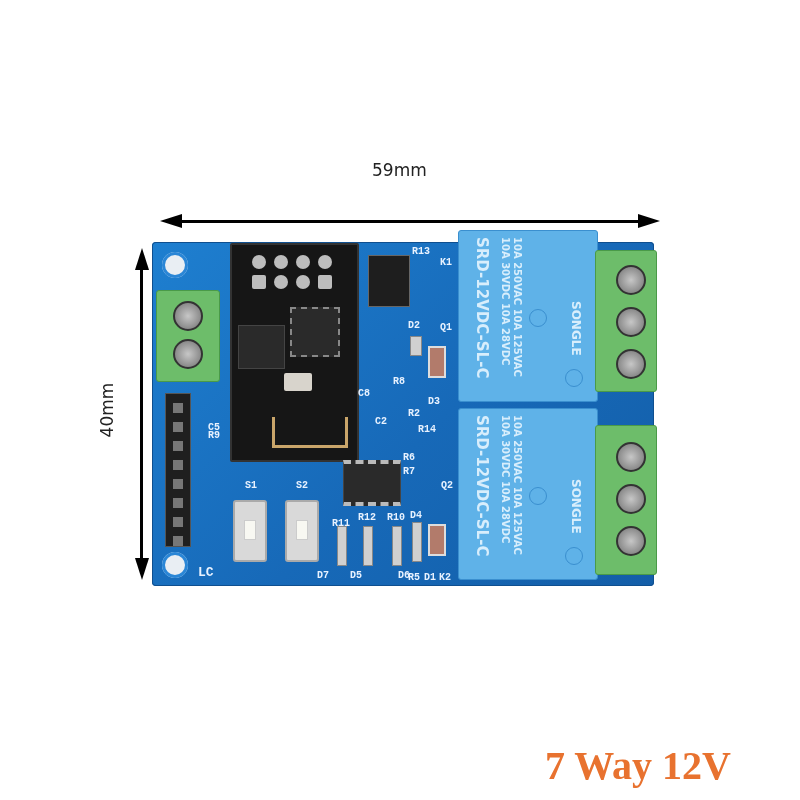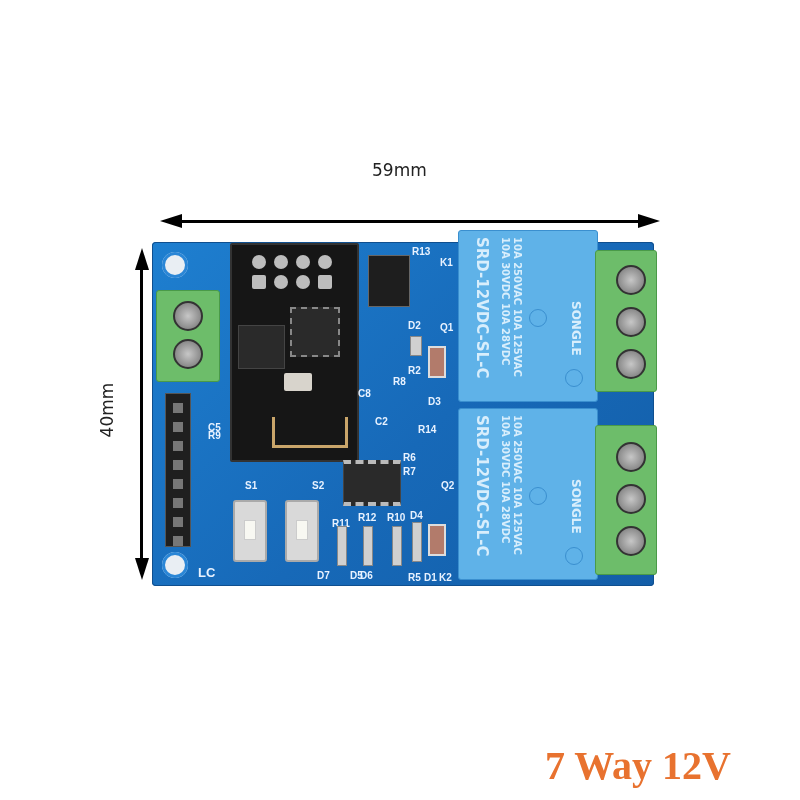--- a/index.html
+++ b/index.html
@@ -6,21 +6,21 @@
   body { width:800px; height:800px; background:#ffffff; position:relative; overflow:hidden; font-family:"Liberation Sans", sans-serif; }
   .abs { position:absolute; }
   
   .dim-text { color:#222; font-family:"DejaVu Sans", sans-serif; font-size:17px; }
   .hline { background:#000; height:3px; }
   .vline { background:#000; width:3px; }
   
   .pcb { left:152px; top:242px; width:502px; height:344px; background:#1a6fbe; border-radius:4px;
          background: linear-gradient(135deg,#1e7fd0 0%,#1769b8 55%,#135ea8 100%); box-shadow:0 0 0 1px #0f4f8f inset; }
   .hole { width:26px; height:26px; border-radius:50%; background:#e9eef3; box-shadow:0 0 0 3px #2a86d6 inset; }
-  .silk { color:#e8f2ff; font-size:10px; font-family:Liberation Sans, sans-serif; font-weight:bold; }
+  .silk { color:#e8f2ff; font-size:10px; font-family:Liberation Mono, monospace; font-weight:bold; }
   .module { left:230px; top:243px; width:125px; height:215px; background:#161616; border:2px solid #333; border-radius:2px; }
   .pin { width:14px; height:14px; border-radius:50%; background:#bdbdbd; }
   .chip { background:#2a2a2a; border:1px solid #444; }
   .antenna { border:3px solid #c9a56a; border-top:none; }
   .relay { background:#5fb2e8; border:1px solid #3a8fcf; border-radius:3px; }
   .relay-text { color:#d8eefc; font-family:"DejaVu Sans", sans-serif; font-weight:bold; white-space:nowrap; transform-origin:left top; }
   .term { background:#6dbd6a; border:1px solid #4a9a48; border-radius:3px; }
   .screw { width:26px; height:26px; border-radius:50%; background:radial-gradient(circle,#c7c7c7 0%,#8a8a8a 70%,#555 100%); border:2px solid #333; }
   .header { background:#1f1f1f; border:1px solid #555; }
   .hdrpin { width:10px; height:10px; background:#777; margin:9px auto 0; }
@@ -79,55 +79,55 @@
   <div class="abs" style="left:52px; top:128px; width:28px; height:18px; background:#d8d4cc; border-radius:2px;"></div>
   <div class="abs antenna" style="left:40px; top:172px; width:70px; height:28px;"></div>
 </div>
 
 <div class="abs" style="left:368px; top:255px; width:40px; height:50px; background:#1e1e1e; border:1px solid #666;"></div>
 <div class="abs silk" style="left:412px; top:246px;">R13</div>
 <div class="abs silk" style="left:440px; top:257px;">K1</div>
 <div class="abs silk" style="left:440px; top:322px;">Q1</div>
 <div class="abs silk" style="left:408px; top:320px;">D2</div>
 <div class="abs smd" style="left:410px; top:336px; width:10px; height:18px;"></div>
-<div class="abs silk" style="left:408px; top:365px;">R2</div>
+<div class="abs silk" style="left:408px; top:408px;">R2</div>
 <div class="abs" style="left:428px; top:346px; width:14px; height:28px; background:#b27b6b; border:2px solid #ddd;"></div>
 <div class="abs silk" style="left:428px; top:396px;">D3</div>
 <div class="abs silk" style="left:358px; top:388px;">C8</div>
 <div class="abs silk" style="left:375px; top:388px;margin-top:28px;">C2</div>
 <div class="abs silk" style="left:393px; top:376px;">R8</div>
 
 <div class="abs chip" style="left:343px; top:460px; width:56px; height:38px; border-top:4px dashed #bbb; border-bottom:4px dashed #bbb;"></div>
 <div class="abs silk" style="left:418px; top:424px;">R14</div>
 <div class="abs silk" style="left:403px; top:452px;">R6</div>
 <div class="abs silk" style="left:403px; top:466px;">R7</div>
 <div class="abs silk" style="left:441px; top:480px;">Q2</div>
 
 <div class="abs silk" style="left:245px; top:480px;">S1</div>
-<div class="abs silk" style="left:312px; top:480px;">S2</div>
+<div class="abs silk" style="left:296px; top:480px;">S2</div>
 <div class="abs btn" style="left:233px; top:500px; width:30px; height:58px;">
   <div class="abs btn-cap" style="left:9px; top:18px; width:10px; height:18px;"></div>
 </div>
 <div class="abs btn" style="left:285px; top:500px; width:30px; height:58px;">
   <div class="abs btn-cap" style="left:9px; top:18px; width:10px; height:18px;"></div>
 </div>
 <div class="abs silk" style="left:198px; top:565px; font-size:13px;">LC</div>
 
 <div class="abs silk" style="left:332px; top:518px;">R11</div>
 <div class="abs silk" style="left:358px; top:512px;">R12</div>
 <div class="abs silk" style="left:387px; top:512px;">R10</div>
 <div class="abs silk" style="left:410px; top:510px;">D4</div>
 <div class="abs smd" style="left:337px; top:526px; width:8px; height:38px;"></div>
 <div class="abs smd" style="left:363px; top:526px; width:8px; height:38px;"></div>
 <div class="abs smd" style="left:392px; top:526px; width:8px; height:38px;"></div>
 <div class="abs smd" style="left:412px; top:522px; width:8px; height:38px;"></div>
 <div class="abs" style="left:428px; top:524px; width:14px; height:28px; background:#b27b6b; border:2px solid #ddd;"></div>
 <div class="abs silk" style="left:317px; top:570px;">D7</div>
 <div class="abs silk" style="left:350px; top:570px;">D5</div>
-<div class="abs silk" style="left:360px; top:570px;">D6</div>
+<div class="abs silk" style="left:398px; top:570px;">D6</div>
 <div class="abs silk" style="left:408px; top:572px;">R5</div>
 <div class="abs silk" style="left:424px; top:572px;">D1</div>
 <div class="abs silk" style="left:439px; top:572px;">K2</div>
 
 <div class="abs relay" style="left:458px; top:230px; width:138px; height:170px;">
   <div class="abs relay-text" style="left:16px; top:6px; font-size:15px; transform:rotate(90deg) translate(0,-16px);">SRD-12VDC-SL-C</div>
   <div class="abs relay-text" style="left:52px; top:6px; font-size:10px; transform:rotate(90deg) translate(0,-12px);">10A 250VAC 10A 125VAC</div>
   <div class="abs relay-text" style="left:40px; top:6px; font-size:10px; transform:rotate(90deg) translate(0,-12px);">10A 30VDC 10A 28VDC</div>
   <div class="abs relay-text" style="left:112px; top:70px; font-size:12px; transform:rotate(90deg) translate(0,-12px);">SONGLE</div>
   <div class="abs" style="left:70px; top:78px; width:16px; height:16px; border-radius:50%; border:1px solid #3a8fcf;"></div>

